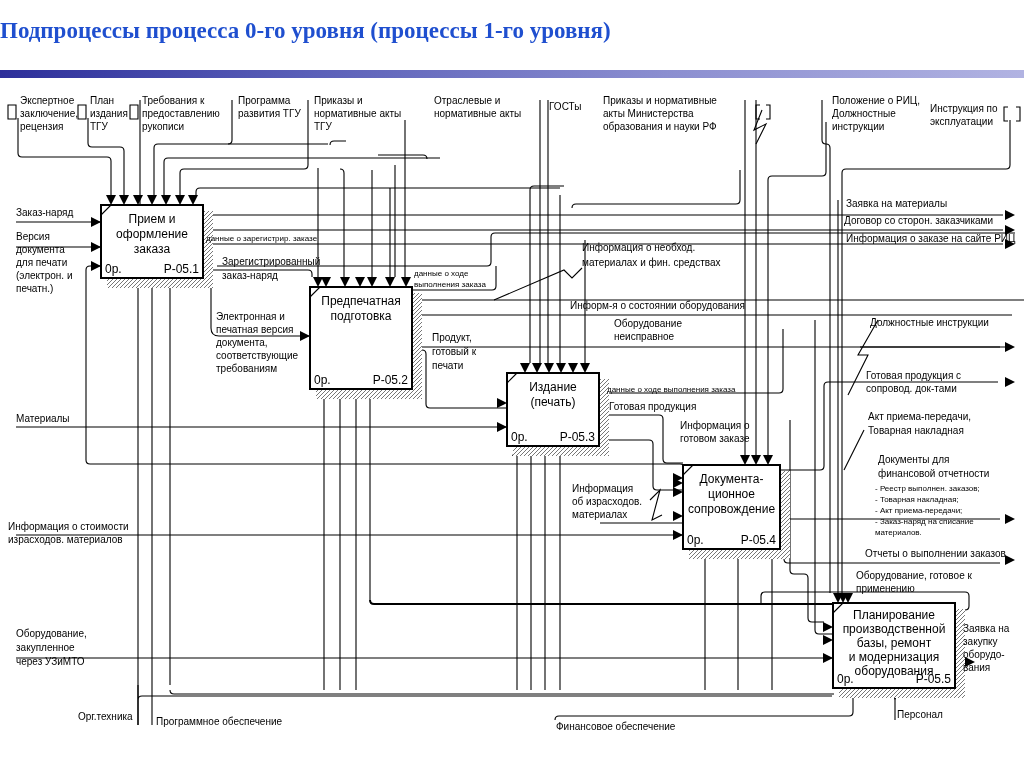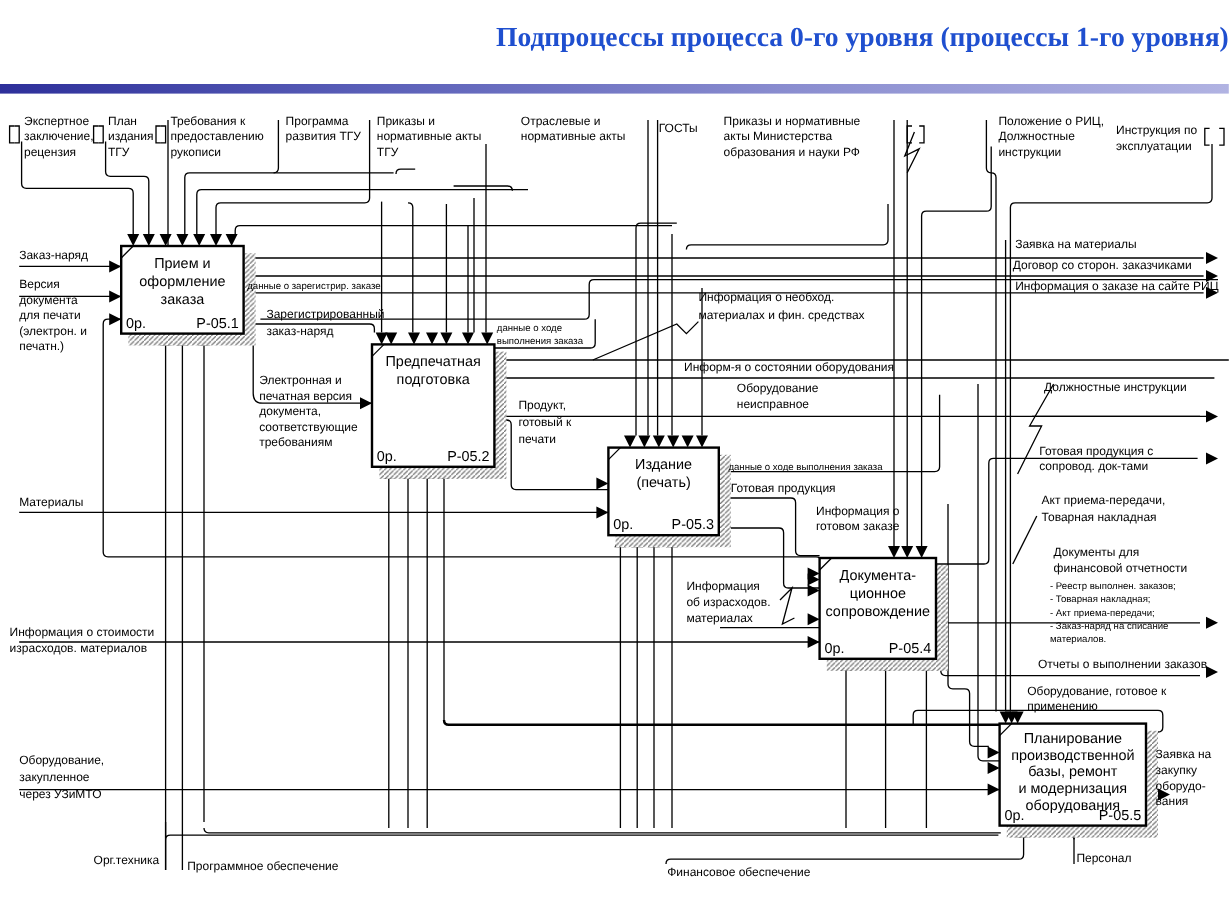--- a/index.html
+++ b/index.html
@@ -1,17 +1,17 @@
 <!DOCTYPE html>
 <html><head>
 <meta charset="utf-8">
 <style>
   html, body { margin:0; padding:0; background:#ffffff; }
   body { width:1024px; height:768px; position:relative; overflow:hidden; font-family:"Liberation Sans", sans-serif; }
-  .title { position:absolute; left:0; top:18px; width:1024px; text-align:right; font-family:"Liberation Serif", serif; font-weight:bold; font-size:23px; color:#1f4fcf; }
+  .title { position:absolute; left:0; top:18px; width:1024px; text-align:left; font-family:"Liberation Serif", serif; font-weight:bold; font-size:23px; color:#1f4fcf; }
   .bar { position:absolute; left:0; top:70px; width:1024px; height:8px; background:linear-gradient(to right,#2d2f9a 0%,#5a5fb8 30%,#8b8ed0 65%,#b1b3e2 100%); }
   svg { position:absolute; left:0; top:0; }
   .ln { stroke:#000; stroke-width:1.1; fill:none; }
   .lnb { stroke:#000; stroke-width:2; fill:none; }
   .box { fill:#fff; stroke:#000; stroke-width:2; }
   .t { font-family:"Liberation Sans", sans-serif; font-size:10px; fill:#000; }
   .ts { font-family:"Liberation Sans", sans-serif; font-size:8px; fill:#000; }
   .tb { font-family:"Liberation Sans", sans-serif; font-size:12px; fill:#000; }
   .ah { fill:#000; }
 </style>

